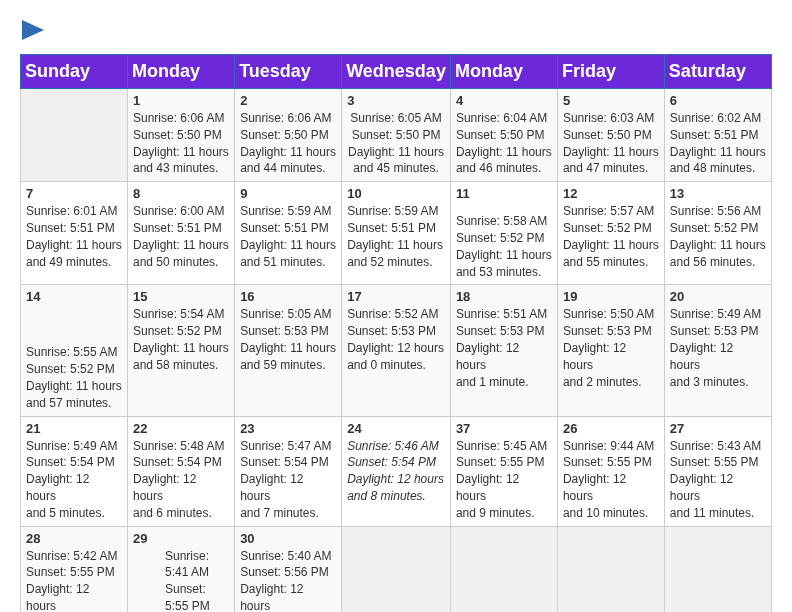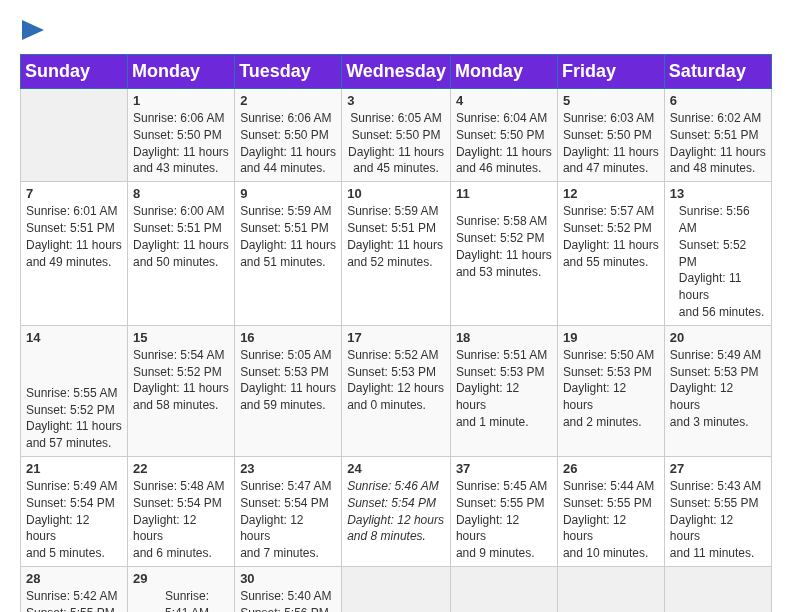--- a/index.html
+++ b/index.html
@@ -197,21 +197,21 @@
         </td>
         <td>
           <span class="day-number">12</span>
           <div class="day-info" style="white-space: pre-line;">Sunrise: 5:57 AM
 Sunset: 5:52 PM
 Daylight: 11 hours
 and 55 minutes.</div>
         </td>
         <td>
           <span class="day-number">13</span>
-          <div class="day-info" style="white-space: pre-line; margin-left: 9px;">Sunrise: 5:56 AM
+          <div class="day-info" style="white-space: pre-line;">Sunrise: 5:56 AM
 Sunset: 5:52 PM
 Daylight: 11 hours
 and 56 minutes.</div>
         </td>
       </tr>
       <tr>
         <td>
           <span class="day-number">14</span>
           <div class="day-info" style="white-space: pre-line; margin-top: 40px;">Sunrise: 5:55 AM
 Sunset: 5:52 PM
@@ -292,21 +292,21 @@
         </td>
         <td>
           <span class="day-number">37</span>
           <div class="day-info" style="white-space: pre-line;">Sunrise: 5:45 AM
 Sunset: 5:55 PM
 Daylight: 12 hours
 and 9 minutes.</div>
         </td>
         <td>
           <span class="day-number">26</span>
-          <div class="day-info" style="white-space: pre-line;">Sunrise: 5:44 AM
+          <div class="day-info" style="white-space: pre-line;">Sunrise: 9:44 AM
 Sunset: 5:55 PM
 Daylight: 12 hours
 and 10 minutes.</div>
         </td>
         <td>
           <span class="day-number">27</span>
           <div class="day-info" style="white-space: pre-line;">Sunrise: 5:43 AM
 Sunset: 5:55 PM
 Daylight: 12 hours
 and 11 minutes.</div>

